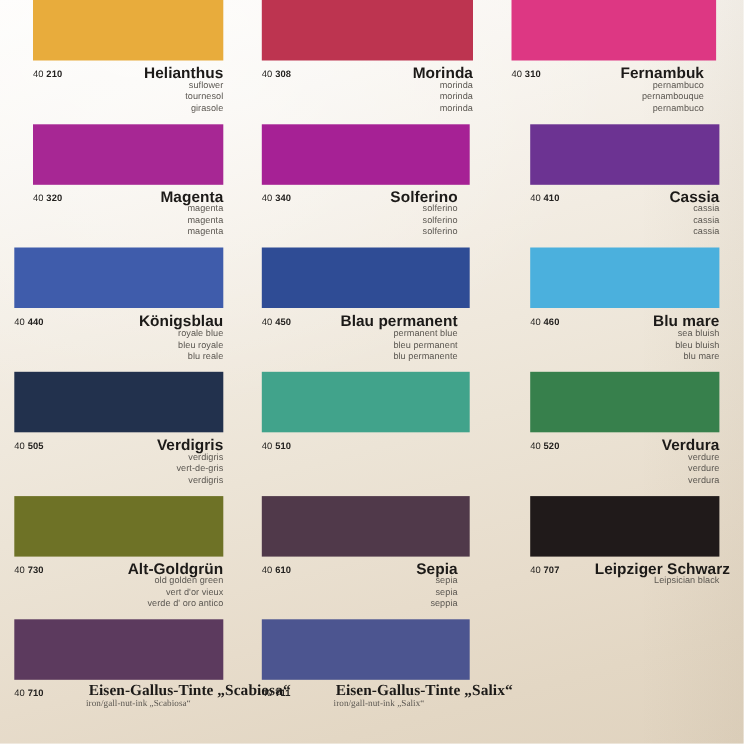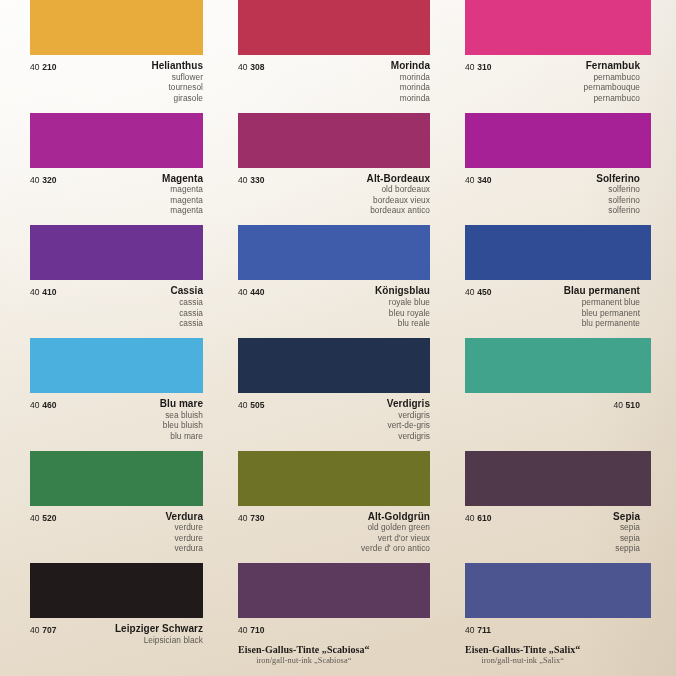--- a/index.html
+++ b/index.html
@@ -65,21 +65,21 @@
   .col-3 .swatch-wrap { padding-left: 13px; padding-right: 25px; }
 
   .swatch {
     height: 55px;
     width: 100%;
     box-sizing: border-box;
   }
 
   .caption {
     display: flex;
-    justify-content: flex-end;
+    justify-content: space-between;
     align-items: flex-start;
     padding-left: 30px;
     padding-right: 22px;
     margin-top: 6px;
   }
   .col-2 .caption { padding-left: 13px; padding-right: 22px; }
   .col-3 .caption { padding-left: 13px; padding-right: 36px; }
 
   .code {
     font-size: 8.5px;
@@ -93,35 +93,36 @@
     font-weight: bold;
   }
 
   .names {
     text-align: right;
     line-height: 10.6px;
     flex: 1 1 auto;
     min-width: 0;
   }
   .name-de {
-    font-size: 10px;
+    font-size: 14px;
     font-weight: bold;
     color: #1c1a18;
     white-space: nowrap;
     letter-spacing: .05px;
+    margin-left: 32px;
   }
   .name-tr {
     font-size: 8.3px;
     color: #5c5852;
     white-space: nowrap;
     letter-spacing: .05px;
   }
 
   
-  .cell.wide .caption { justify-content: flex-start; gap: 9px; flex-direction: column; }
+  .cell.wide .caption { justify-content: flex-start; gap: 9px; }
   .cell.wide .names { text-align: center; font-family: Liberation Serif, serif; }
 </style>
 </head>
 <body>
 
 <div id="page">
   <div class="grid" id="grid">
       <div class="cell col-1">
         <div class="swatch-wrap">
           <div class="swatch" style="background: rgb(232, 172, 60);"></div>
@@ -171,34 +172,20 @@
         <div class="caption">
           <div class="code"><span class="code-pre">40</span>&nbsp;<span class="code-num">320</span></div>
           <div class="names">
             <div class="name-de">Magenta</div>
             <div class="name-tr">magenta</div>
             <div class="name-tr">magenta</div>
             <div class="name-tr">magenta</div>
           </div>
         </div>
       </div>
-      <div class="cell col-2">
-        <div class="swatch-wrap">
-          <div class="swatch" style="background: rgb(156, 47, 103);"></div>
-        </div>
-        <div class="caption">
-          <div class="code"><span class="code-pre">40</span>&nbsp;<span class="code-num">330</span></div>
-          <div class="names">
-            <div class="name-de">Alt-Bordeaux</div>
-            <div class="name-tr">old bordeaux</div>
-            <div class="name-tr">bordeaux vieux</div>
-            <div class="name-tr">bordeaux antico</div>
-          </div>
-        </div>
-      </div>
       <div class="cell col-3">
         <div class="swatch-wrap">
           <div class="swatch" style="background: rgb(166, 33, 149);"></div>
         </div>
         <div class="caption">
           <div class="code"><span class="code-pre">40</span>&nbsp;<span class="code-num">340</span></div>
           <div class="names">
             <div class="name-de">Solferino</div>
             <div class="name-tr">solferino</div>
             <div class="name-tr">solferino</div>

